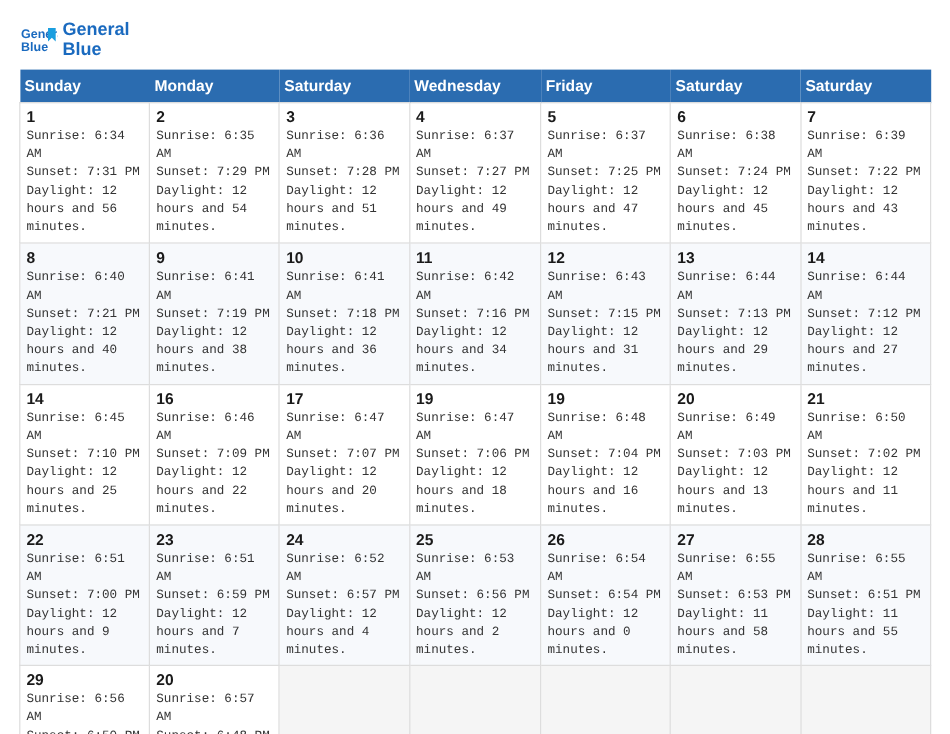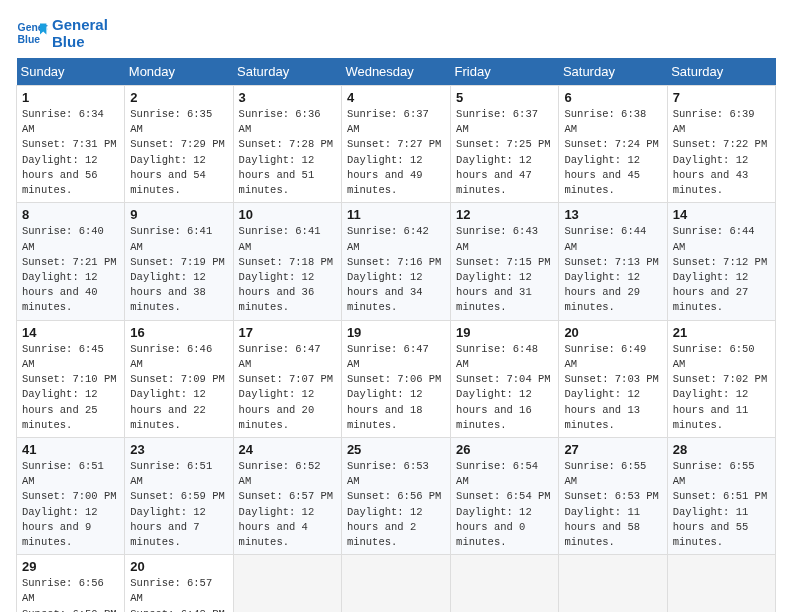--- a/index.html
+++ b/index.html
@@ -41,21 +41,21 @@
       width: 100%;
       border-collapse: collapse;
       font-size: 11px;
     }
     .calendar th {
       background-color: #2b6cb0;
       color: white;
       padding: 6px 4px;
       text-align: left;
       font-size: 13px;
-      font-weight: normal;
+      font-weight: bold;
     }
     .calendar td {
       border: 1px solid #ddd;
       vertical-align: top;
       padding: 4px 5px;
       width: 113px;
       min-height: 80px;
       background: #fff;
     }
     .calendar tr:nth-child(even) td {
@@ -195,21 +195,21 @@
         <div class="day-num">20</div>
         <div class="day-info">Sunrise: 6:49 AM<br>Sunset: 7:03 PM<br>Daylight: 12 hours and 13 minutes.</div>
       </td>
         <td>
         <div class="day-num">21</div>
         <div class="day-info">Sunrise: 6:50 AM<br>Sunset: 7:02 PM<br>Daylight: 12 hours and 11 minutes.</div>
       </td>
       </tr>
       <tr>
         <td>
-        <div class="day-num">41</div>
+        <div class="day-num">22</div>
         <div class="day-info">Sunrise: 6:51 AM<br>Sunset: 7:00 PM<br>Daylight: 12 hours and 9 minutes.</div>
       </td>
         <td>
         <div class="day-num">23</div>
         <div class="day-info">Sunrise: 6:51 AM<br>Sunset: 6:59 PM<br>Daylight: 12 hours and 7 minutes.</div>
       </td>
         <td>
         <div class="day-num">24</div>
         <div class="day-info">Sunrise: 6:52 AM<br>Sunset: 6:57 PM<br>Daylight: 12 hours and 4 minutes.</div>
       </td>

